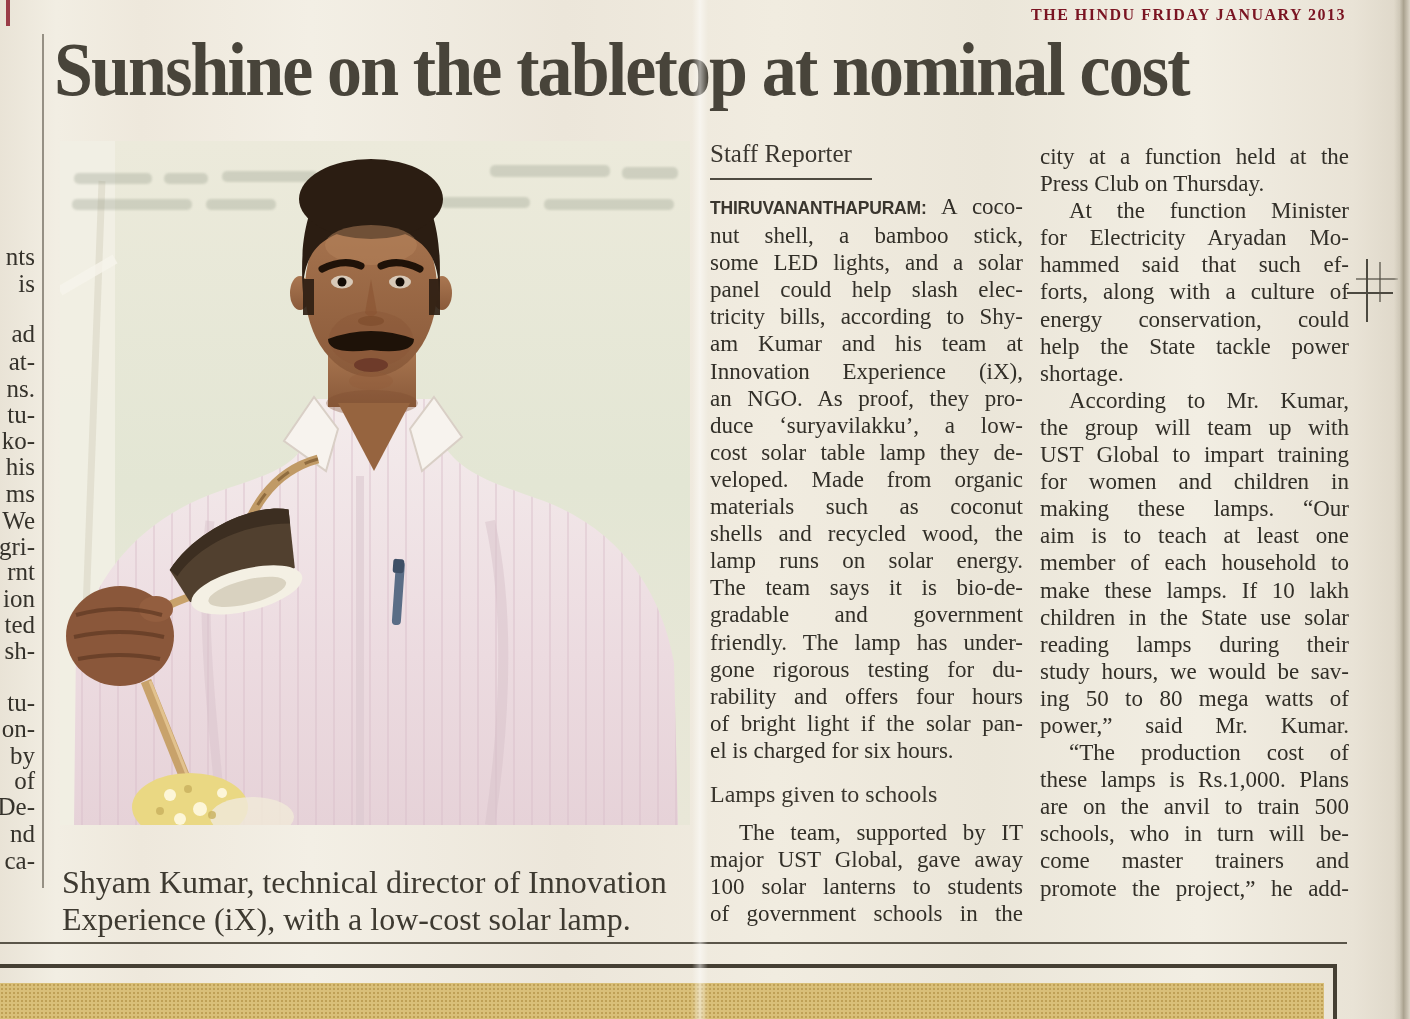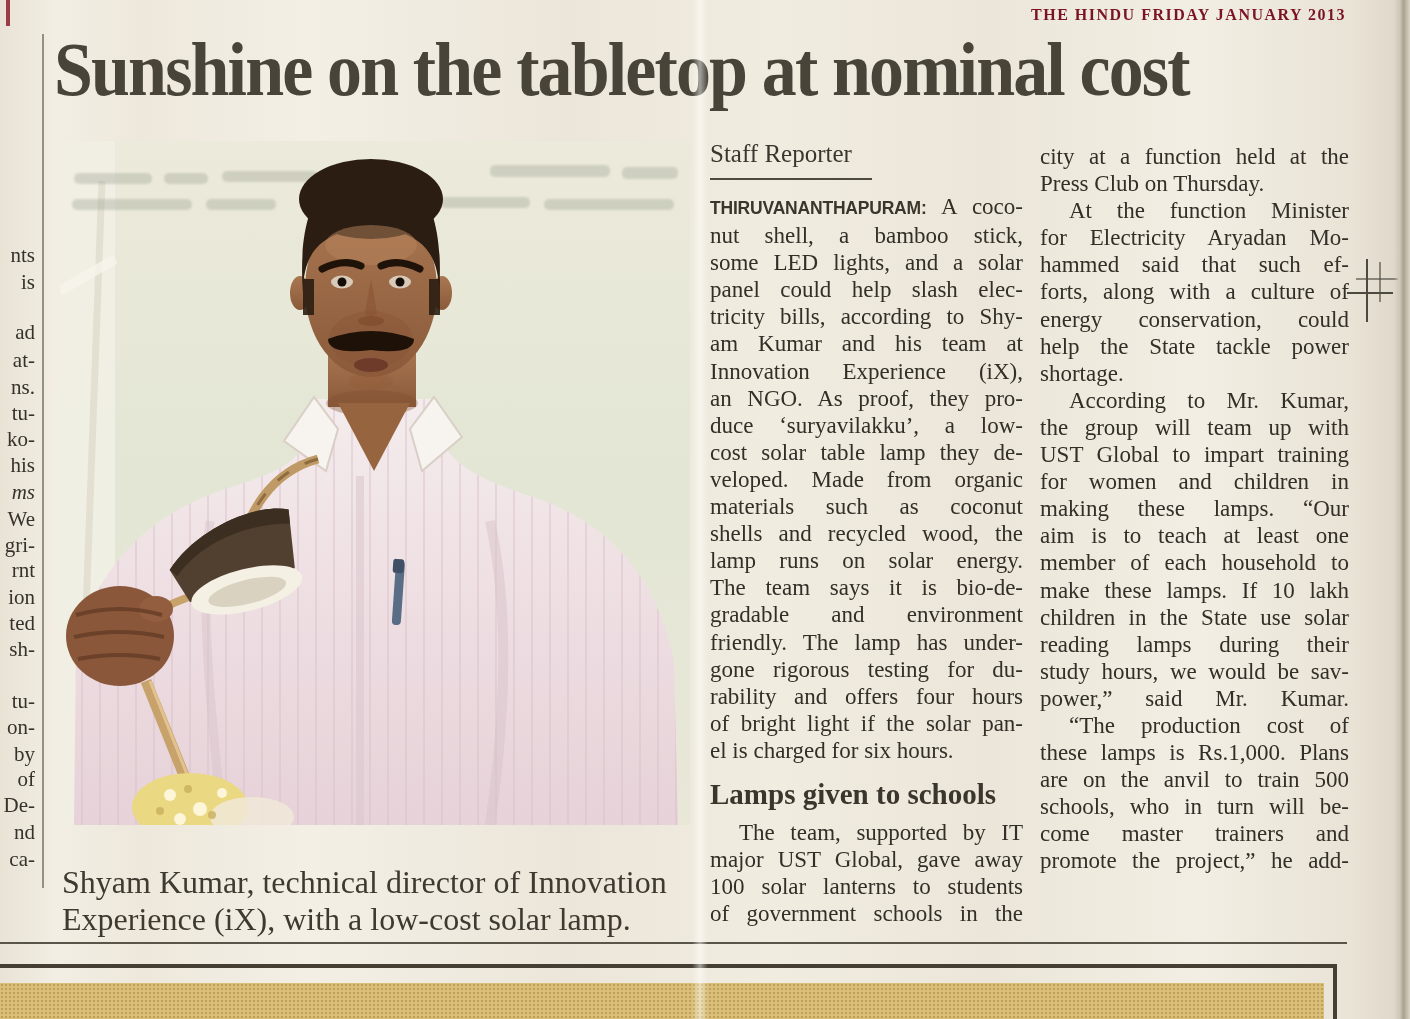--- a/index.html
+++ b/index.html
@@ -8,37 +8,37 @@
     font-family:"Liberation Serif",serif;
     background:
       linear-gradient(90deg,#e9e3d6 0%,#f2eee3 4%,#eee8dc 10%,#f3efe5 22%,#ece6da 40%,#f1ece0 55%,#ebe6d9 70%,#f2eee3 85%,#e9e3d6 96%,#dcd5c6 100%);
   }
   
   .masthead{position:absolute;top:6px;right:64px;font-weight:bold;font-size:16px;color:#7a1422;letter-spacing:1.5px;}
   
   .headline{position:absolute;left:54px;top:26px;white-space:nowrap;font-weight:bold;font-size:76px;color:#48443a;letter-spacing:-2px;transform:scaleX(.92);transform-origin:left top;}
   
   .edge-frags{position:absolute;left:0;top:0;width:38px;height:100%;}
-  .frag{position:absolute;right:3px;font-size:21px;color:#35322b;white-space:nowrap;}
+  .frag{position:absolute;right:3px;font-size:25px;color:#35322b;white-space:nowrap;}
   .vline{position:absolute;left:42px;top:34px;width:2px;height:854px;background:#6f695d;opacity:.7;}
   .red-tick{position:absolute;left:6px;top:0;width:4px;height:26px;background:#8c1f2e;opacity:.85;}
   
   .photo{position:absolute;left:60px;top:141px;width:630px;height:684px;}
   .caption{position:absolute;left:62px;top:864px;width:660px;font-size:32px;line-height:37px;color:#3e3a31;}
   
   .col{position:absolute;top:140px;}
   .col-mid{left:710px;width:313px;}
   .col-right{left:1040px;top:143px;width:309px;}
   .byline{font-size:25px;color:#3a362f;}
   .byline-rule{width:162px;height:2px;background:#4e4a40;margin:10px 0 13px 0;}
   .ln{font-size:23px;line-height:27.1px;color:#322f28;text-align:justify;text-align-last:justify;}
   .ln.end{text-align-last:left;}
   .ln.ind{text-indent:29px;}
   .dateline{font-family:"Liberation Sans",sans-serif;font-weight:bold;font-size:17.5px;letter-spacing:-.2px;color:#3a362e;}
-  .subhead{font-size:29px;font-weight:bold;color:#3a362e;margin:15px 0 10px 0;line-height:30px;}
+  .subhead{font-size:24px;font-weight:normal;color:#3a362e;margin:15px 0 10px 0;line-height:30px;}
   
   .reg{position:absolute;background:#4c4940;}
   .reg-h1{left:1347px;top:292px;width:46px;height:2px;}
   .reg-v1{left:1366px;top:259px;width:2px;height:63px;}
   .reg-h2{left:1356px;top:278px;width:42px;height:2px;opacity:.6;}
   .reg-v2{left:1379px;top:262px;width:2px;height:40px;opacity:.6;}
   
   .hline-thin{position:absolute;left:0;top:942px;width:1347px;height:2px;background:#5a5549;}
   .adbox-top{position:absolute;left:0;top:964px;width:1337px;height:4px;background:#453f33;}
   .adbox-right{position:absolute;left:1333px;top:964px;width:4px;height:55px;background:#453f33;}
@@ -62,21 +62,21 @@
   <div class="red-tick"></div>
   <div class="edge-frags" id="edge-frags">
       <div class="frag" style="top: 243px;">nts</div>
       <div class="frag" style="top: 270px;">is</div>
       <div class="frag" style="top: 320px;">ad</div>
       <div class="frag" style="top: 348px;">at-</div>
       <div class="frag" style="top: 375px;">ns.</div>
       <div class="frag" style="top: 401px;">tu-</div>
       <div class="frag" style="top: 427px;">ko-</div>
       <div class="frag" style="top: 453px;">his</div>
-      <div class="frag" style="top: 480px; font-style: italic;">ms</div>
+      <div class="frag" style="top: 480px;">ms</div>
       <div class="frag" style="top: 507px;">We</div>
       <div class="frag" style="top: 533px;">gri-</div>
       <div class="frag" style="top: 558px;">rnt</div>
       <div class="frag" style="top: 585px;">ion</div>
       <div class="frag" style="top: 611px;">ted</div>
       <div class="frag" style="top: 637px;">sh-</div>
       <div class="frag" style="top: 689px;">tu-</div>
       <div class="frag" style="top: 715px;">on-</div>
       <div class="frag" style="top: 742px;">by</div>
       <div class="frag" style="top: 767px;">of</div>
@@ -227,21 +227,21 @@
         <div class="ln">am Kumar and his team at</div>
         <div class="ln">Innovation Experience (iX),</div>
         <div class="ln">an NGO. As proof, they pro-</div>
         <div class="ln">duce ‘suryavilakku’, a low-</div>
         <div class="ln">cost solar table lamp they de-</div>
         <div class="ln">veloped. Made from organic</div>
         <div class="ln">materials such as coconut</div>
         <div class="ln">shells and recycled wood, the</div>
         <div class="ln">lamp runs on solar energy.</div>
         <div class="ln">The team says it is bio-de-</div>
-        <div class="ln">gradable and environment</div>
+        <div class="ln">gradable and government</div>
         <div class="ln">friendly. The lamp has under-</div>
         <div class="ln">gone rigorous testing for du-</div>
         <div class="ln">rability and offers four hours</div>
         <div class="ln">of bright light if the solar pan-</div>
         <div class="ln end">el is charged for six hours.</div>
         <div class="subhead">Lamps given to schools</div>
         <div class="ln ind">The team, supported by IT</div>
         <div class="ln">major UST Global, gave away</div>
         <div class="ln">100 solar lanterns to students</div>
         <div class="ln">of government schools in the</div>
@@ -263,20 +263,21 @@
         <div class="ln">the group will team up with</div>
         <div class="ln">UST Global to impart training</div>
         <div class="ln">for women and children in</div>
         <div class="ln">making these lamps. “Our</div>
         <div class="ln">aim is to teach at least one</div>
         <div class="ln">member of each household to</div>
         <div class="ln">make these lamps. If 10 lakh</div>
         <div class="ln">children in the State use solar</div>
         <div class="ln">reading lamps during their</div>
         <div class="ln">study hours, we would be sav-</div>
+        <div class="ln">ing 50 to 80 mega watts of</div>
         <div class="ln">power,” said Mr. Kumar.</div>
         <div class="ln ind">“The production cost of</div>
         <div class="ln">these lamps is Rs.1,000. Plans</div>
         <div class="ln">are on the anvil to train 500</div>
         <div class="ln">schools, who in turn will be-</div>
         <div class="ln">come master trainers and</div>
         <div class="ln">promote the project,” he add-</div>
       </div>
   </div>
 

